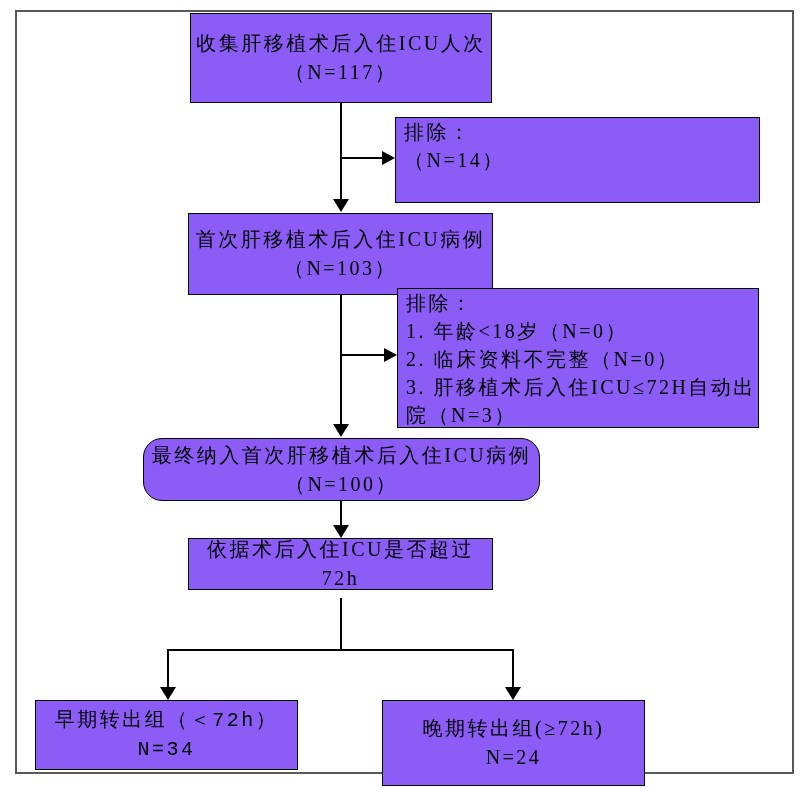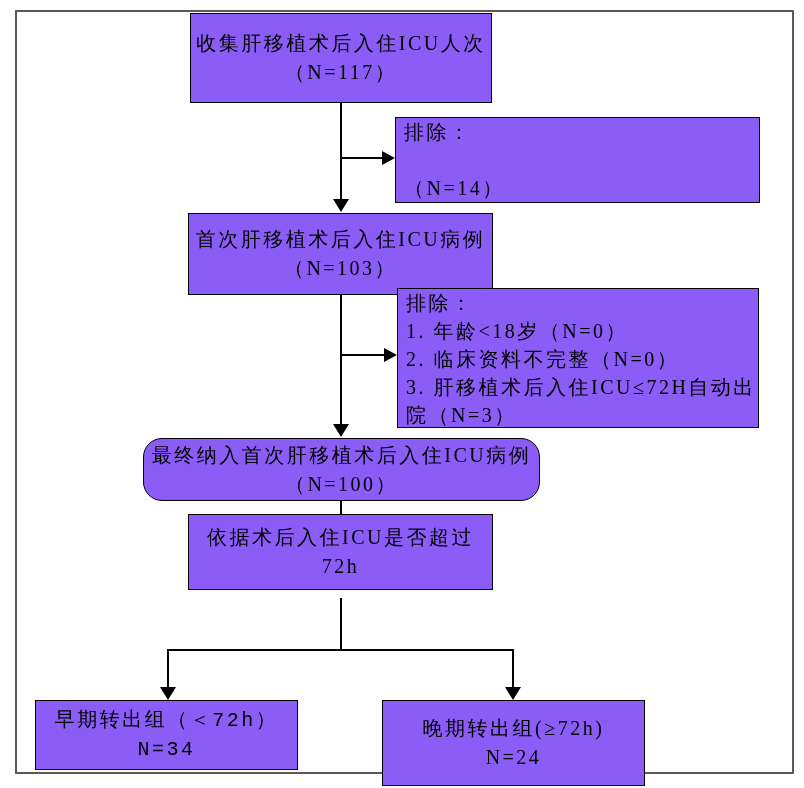--- a/index.html
+++ b/index.html
@@ -35,21 +35,21 @@
   .fbox.center {
     display: flex;
     flex-direction: column;
     justify-content: center;
     align-items: center;
     text-align: center;
   }
   .fbox.left {
     display: flex;
     flex-direction: column;
-    justify-content: space-between;
+    justify-content: flex-start;
     text-align: left;
     padding-left: 8px;
     padding-right: 0;
     line-height: 28px;
   }
   .line { white-space: nowrap; }
 </style>
 </head>
 <body>
 
@@ -101,21 +101,21 @@
     <div class="line">2. 临床资料不完整（N=0）</div>
     <div class="line">3. 肝移植术后入住ICU≤72H自动出</div>
     <div class="line">院（N=3）</div>
   </div>
 
   <div class="fbox center" style="left:143px;top:438px;width:397px;height:63px;border-radius:19px;">
     <div class="line">最终纳入首次肝移植术后入住ICU病例</div>
     <div class="line">（N=100）</div>
   </div>
 
-  <div class="fbox center" style="left:188px;top:514px;width:305px;height:76px;">
+  <div class="fbox center" style="left:188px;top:538px;width:305px;height:52px;">
     <div class="line">依据术后入住ICU是否超过</div>
     <div class="line">72h</div>
   </div>
 
   <div class="fbox center" style="left:35px;top:700px;width:263px;height:70px;font-family:Liberation Mono, monospace;">
     <div class="line">早期转出组（＜72h）</div>
     <div class="line">N=34</div>
   </div>
 
   <div class="fbox center" style="left:382px;top:700px;width:263px;height:86px;">

